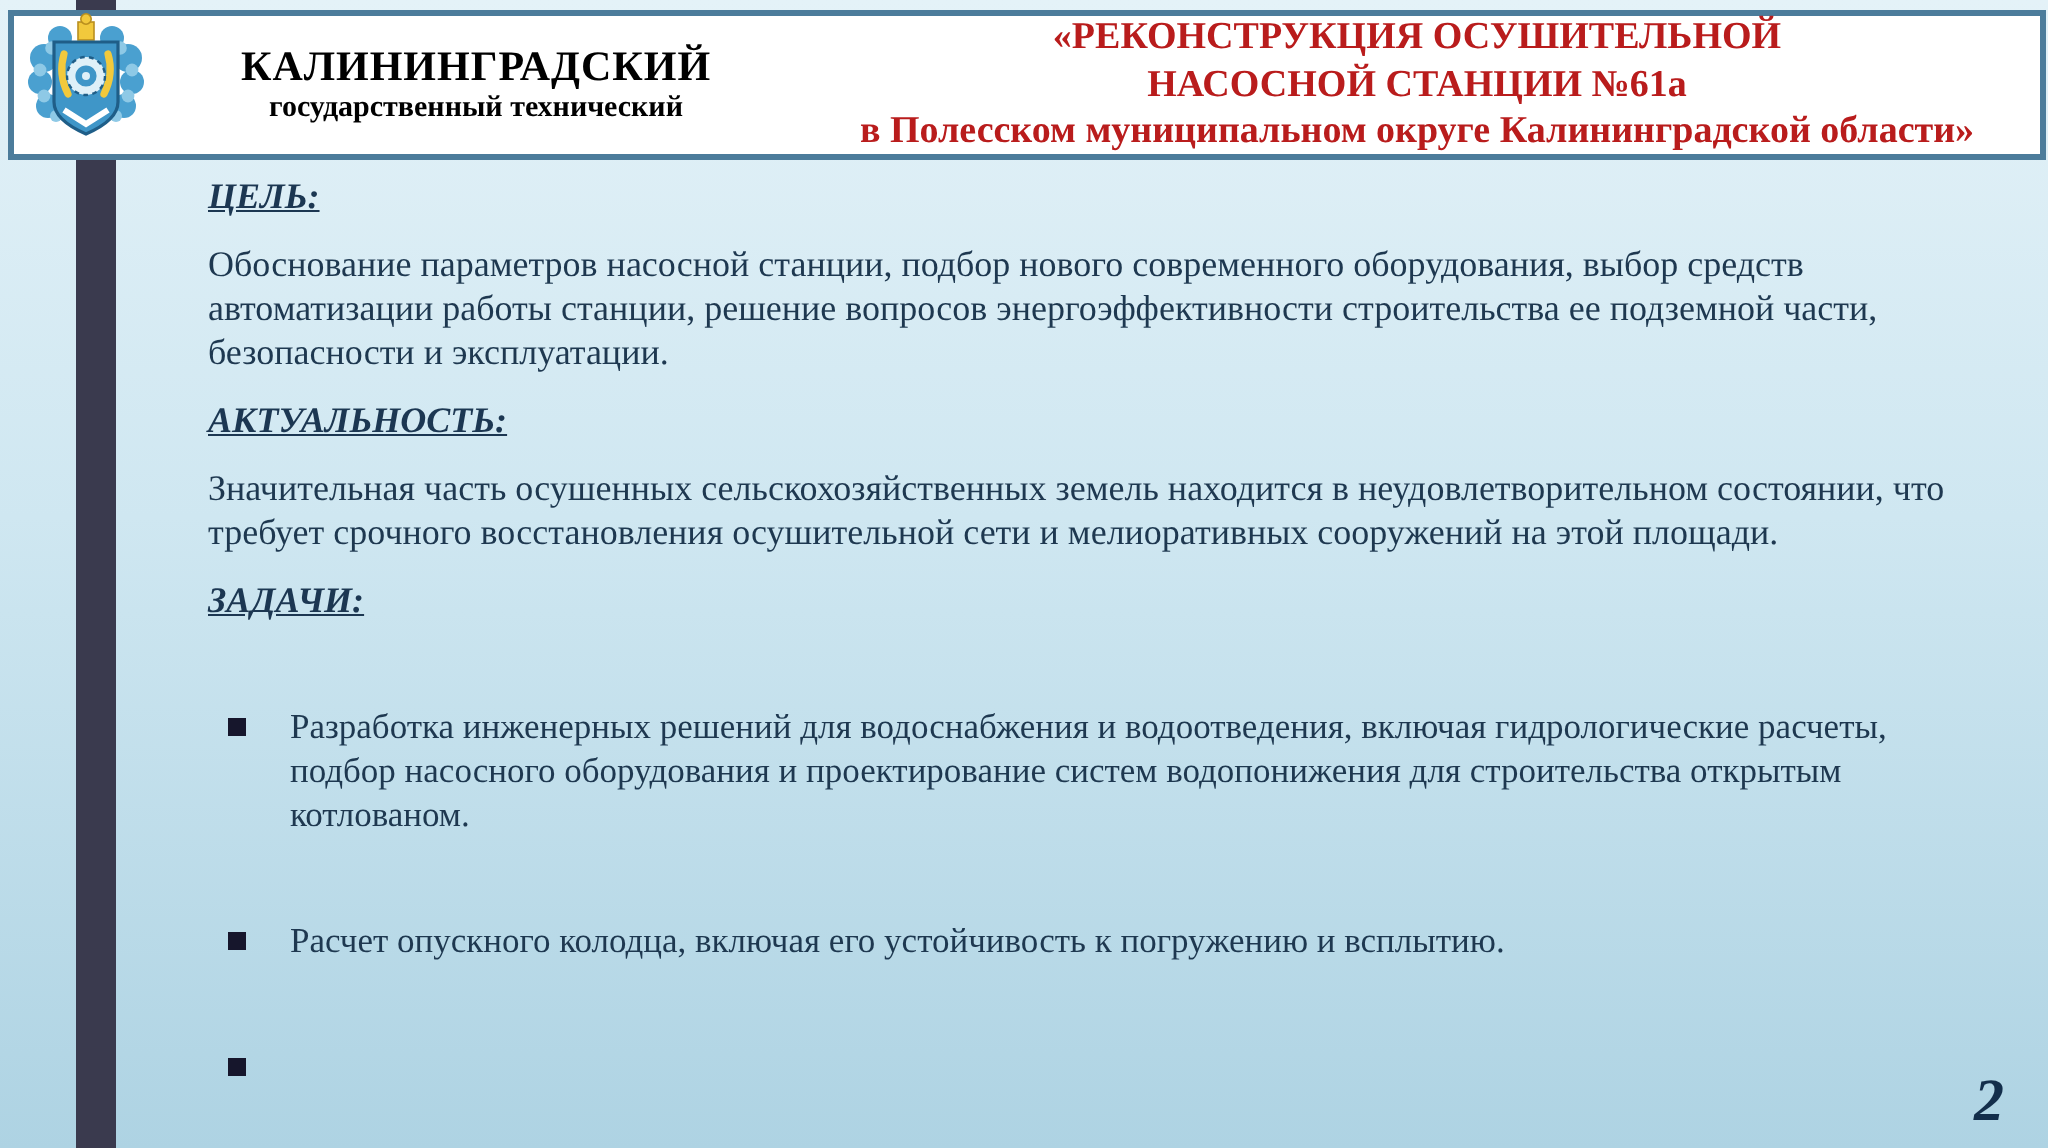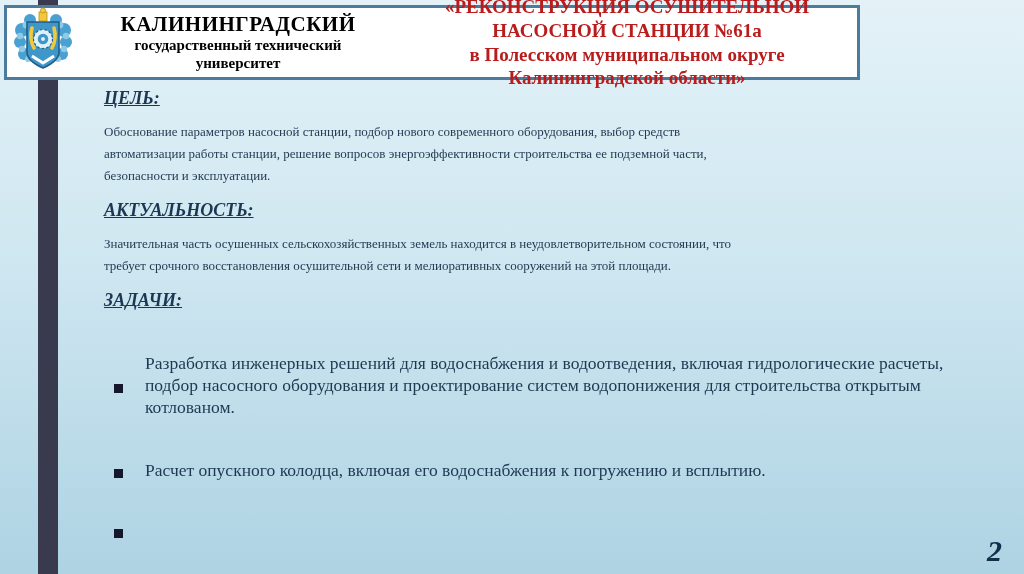--- a/index.html
+++ b/index.html
@@ -13,21 +13,21 @@
   .accent-strip {
     position: absolute;
     left: 38px; top: 0;
     width: 20px; height: 574px;
     background: #3a3a4e;
     z-index: 1;
   }
   .header {
     position: absolute;
     left: 4px; top: 5px;
-    width: 856px; height: 75px;
+    width: 1019px; height: 75px;
     background: #ffffff;
     border: 3px solid #4c7c9b;
     z-index: 2;
     display: flex;
     align-items: center;
   }
   .logo-wrap {
     flex: 0 0 72px;
     height: 100%;
     display: flex;
@@ -62,30 +62,30 @@
   }
   .sec-heading {
     font-size: 18px;
     font-weight: bold;
     font-style: italic;
     text-decoration: underline;
     color: #1c3752;
     margin-bottom: 12px;
   }
   .sec-text {
-    font-size: 13px;
+    font-size: 18px;
     line-height: 22px;
     white-space: pre-line;
     margin-bottom: 13px;
     color: #1e3850;
   }
   .task-list { list-style: none; margin-top: 14px; }
   .task-item {
     display: flex;
-    align-items: center;
+    align-items: flex-start;
     margin-bottom: 12px;
     margin-top: 41px;
   }
   .sq-bullet {
     flex: 0 0 9px;
     width: 9px; height: 9px;
     background: #16162c;
     margin: 7px 22px 0 10px;
   }
   .task-text {
@@ -146,21 +146,20 @@
         <circle cx="31" cy="33" r="6" fill="#3f96c8" stroke="#dff0f8" stroke-width="1.4"></circle>
         <circle cx="31" cy="33" r="2" fill="#dff0f8"></circle>
 
         <path d="M20,50 L31,57 L42,50" fill="none" stroke="#ffffff" stroke-width="3"></path>
       </svg>
     </span>
   </div>
   <div class="univ-name">
     <div class="u1">КАЛИНИНГРАДСКИЙ</div>
     <div class="u2">государственный технический</div>
-    <div class="u3">университет</div>
   </div>
   <div class="slide-title">«РЕКОНСТРУКЦИЯ ОСУШИТЕЛЬНОЙ
 НАСОСНОЙ СТАНЦИИ №61а
 в Полесском муниципальном округе Калининградской области»</div>
 </div>
 
 <div class="content">
   <div class="sec-heading">ЦЕЛЬ:</div>
   <div class="sec-text">Обоснование параметров насосной станции, подбор нового современного оборудования, выбор средств
 автоматизации работы станции, решение вопросов энергоэффективности строительства ее подземной части,
@@ -173,21 +172,21 @@
   <div class="sec-heading" style="margin-bottom:0;">ЗАДАЧИ:</div>
   <ul class="task-list">
     <li class="task-item">
       <span class="sq-bullet"></span>
       <span class="task-text">Разработка инженерных решений для водоснабжения и водоотведения, включая гидрологические расчеты,
 подбор насосного оборудования и проектирование систем водопонижения для строительства открытым
 котлованом.</span>
     </li>
     <li class="task-item">
       <span class="sq-bullet"></span>
-      <span class="task-text">Расчет опускного колодца, включая его водоснабжения к погружению и всплытию.</span>
+      <span class="task-text">Расчет опускного колодца, включая его устойчивость к погружению и всплытию.</span>
     </li>
     <li class="task-item">
       <span class="sq-bullet"></span>
     </li>
     <li class="task-item">
       <span class="sq-bullet"></span>
       <span class="task-text">Определение критериев безопасности,</span>
     </li>
   </ul>
 </div>

